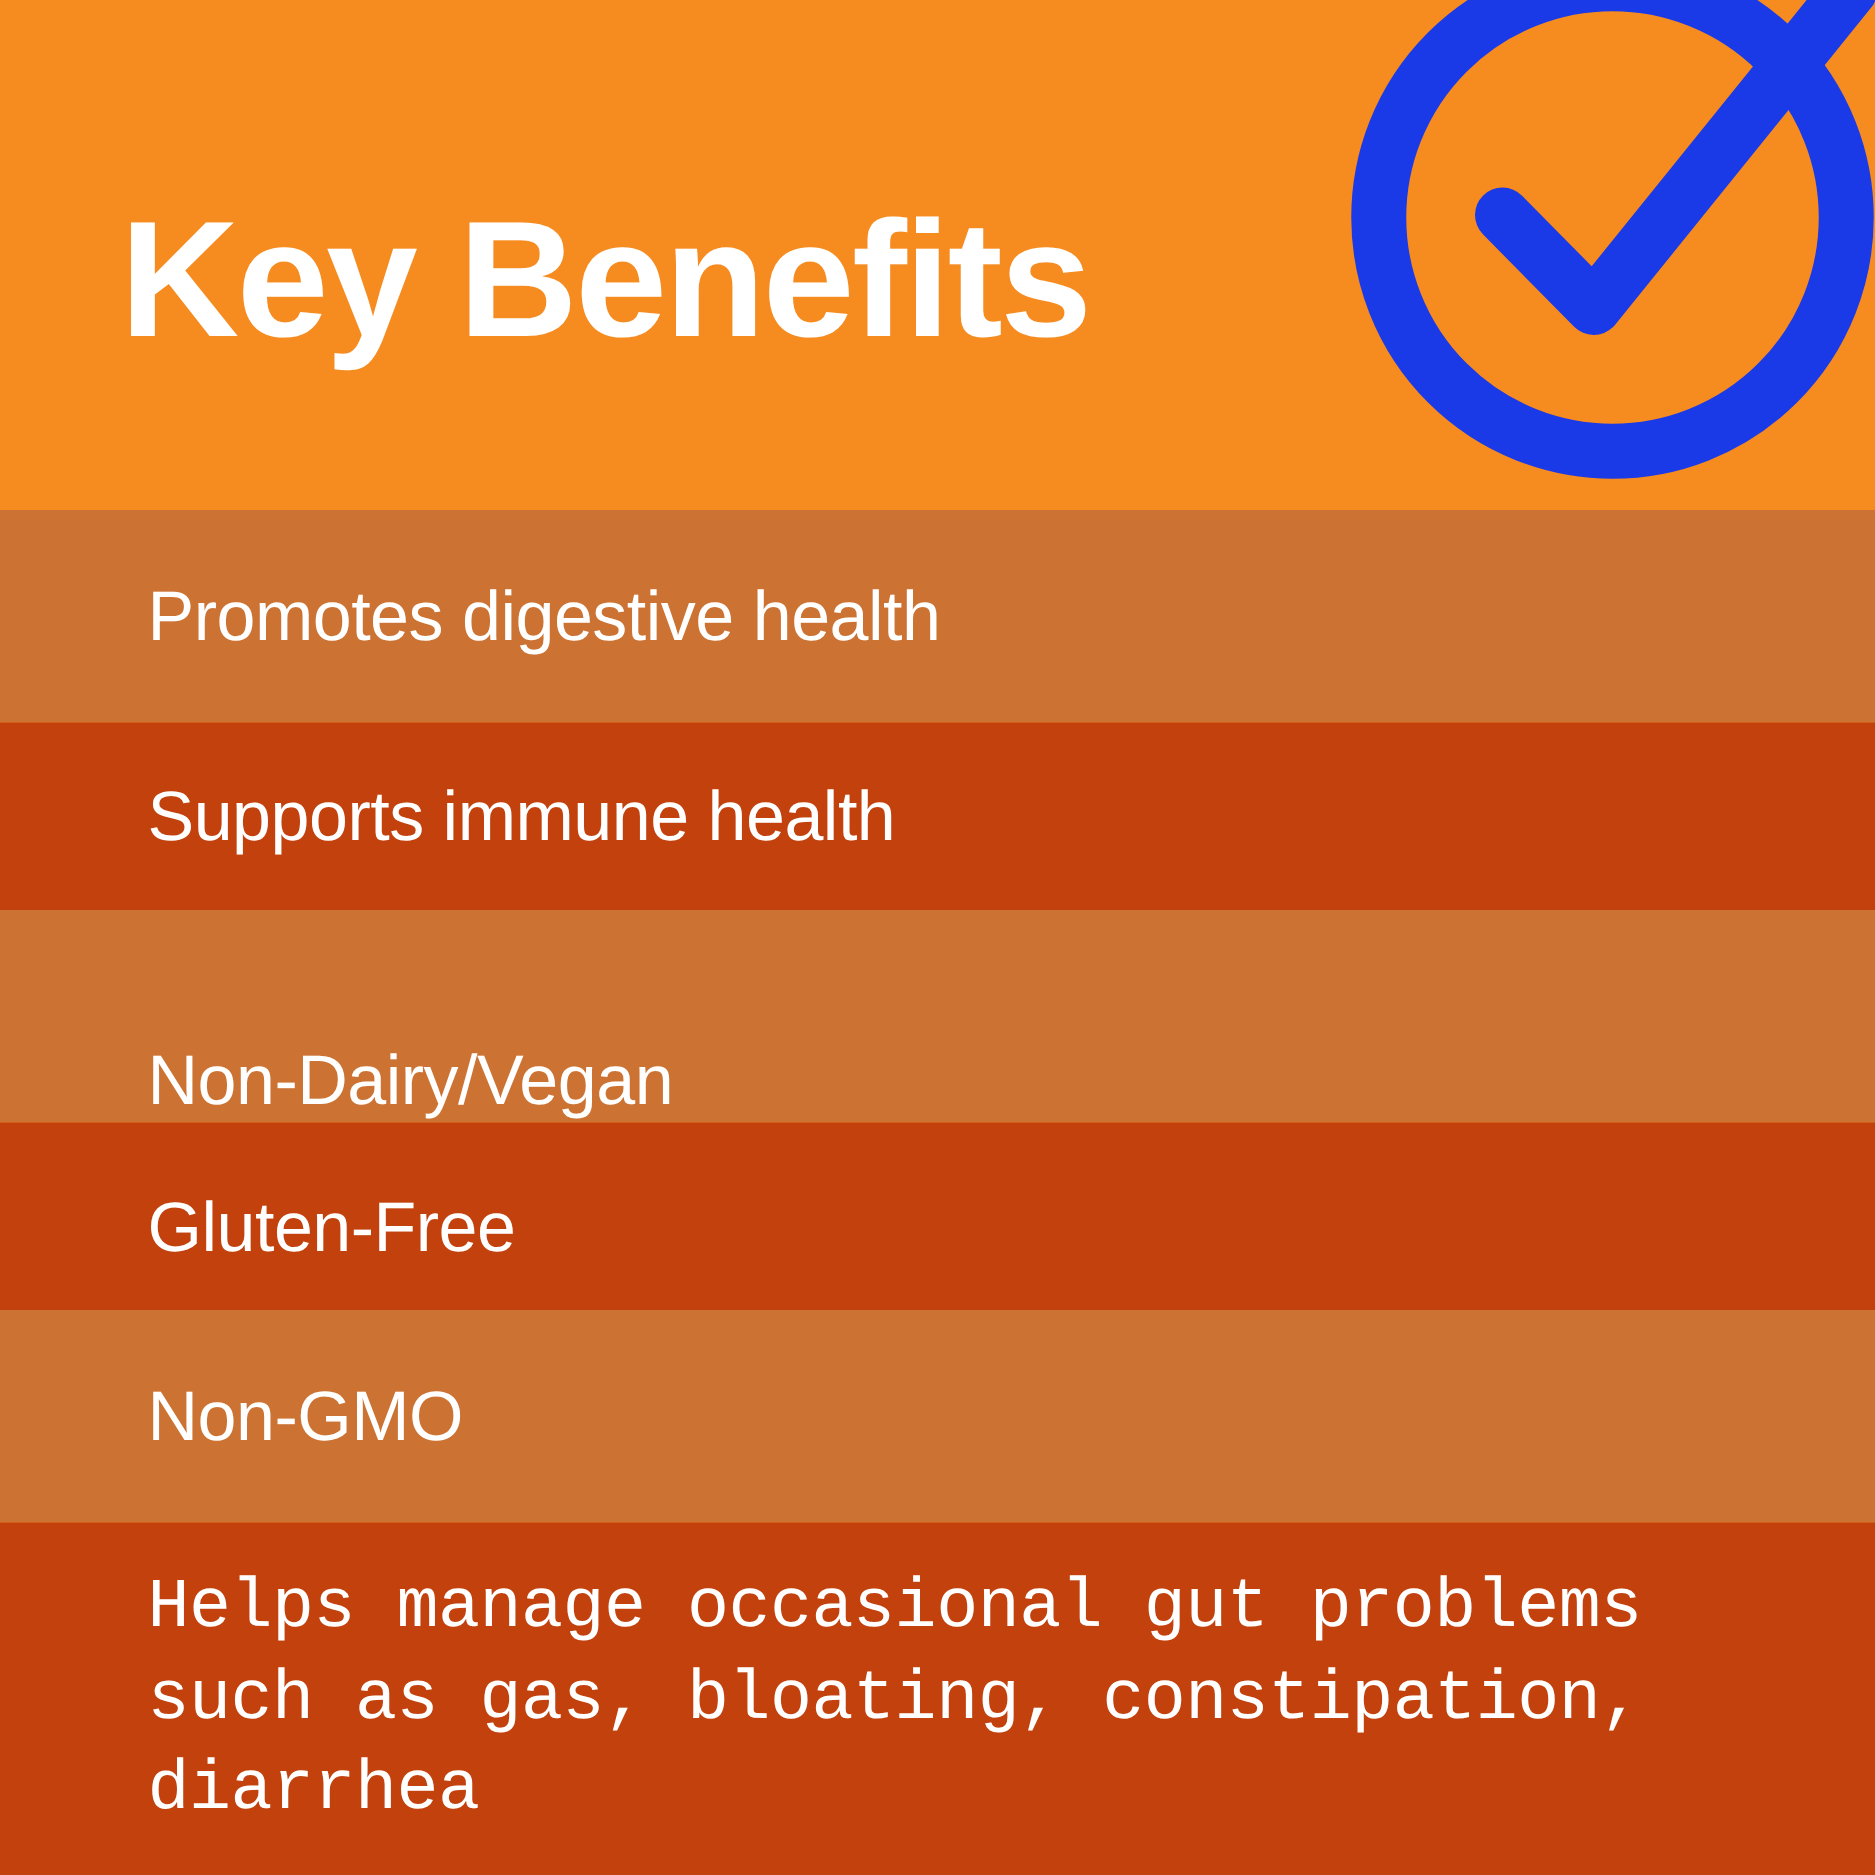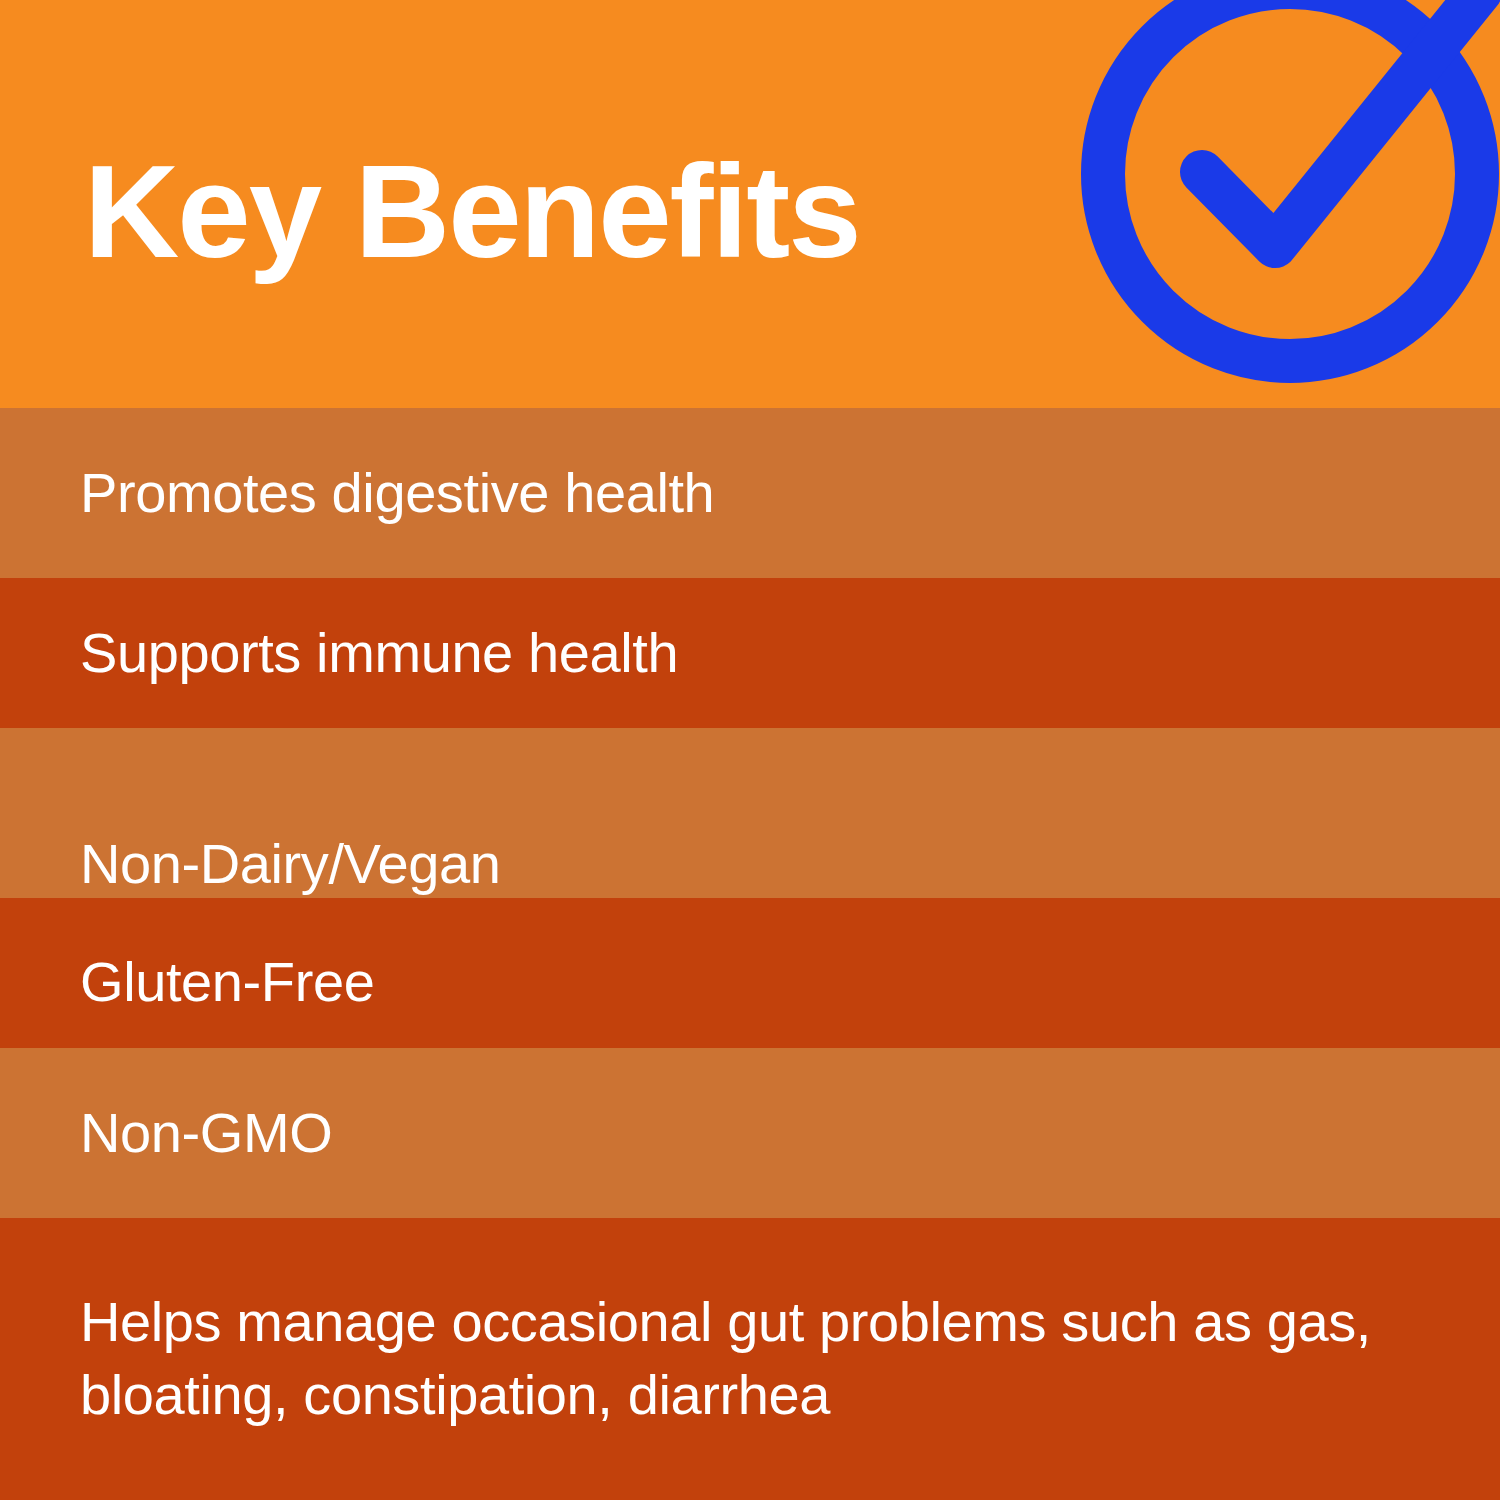--- a/index.html
+++ b/index.html
@@ -30,21 +30,21 @@
     width: 1500px;
     height: 408px;
     background: #F68B1F;
     overflow: hidden;
   }
 
   #page-title {
     position: absolute;
     left: 84px;
     top: 146px;
-    margin: 0;
+    margin: 12px;
     font-family: "Liberation Sans", sans-serif;
     font-weight: bold;
     font-size: 132px;
     line-height: 1.0;
     letter-spacing: -2px;
     color: #FFFFFF;
     white-space: nowrap;
   }
 
   
@@ -64,37 +64,38 @@
   }
 
   
   .stripe {
     position: absolute;
     left: 0;
     width: 1500px;
     display: flex;
     align-items: center;
     box-sizing: border-box;
-    padding-left: 80px;
+    padding-left: 118px;
     padding-right: 60px;
   }
   .stripe.dark  { background: #CC7333; }
   .stripe.light { background: #c2410c; }
 
   .stripe-label {
     font-family: "Liberation Sans", sans-serif;
     font-weight: normal;
     font-size: 56px;
     line-height: 1.22;
     color: #FFFFFF;
     letter-spacing: -0.4px;
   }
 
   .stripe.tall .stripe-label {
     line-height: 1.30;
+    font-family: Liberation Mono, monospace;
   }
 </style>
 </head>
 <body>
 
 <div id="poster">
 
   <div id="header-band">
     <h1 id="page-title">Key Benefits</h1>
   </div>

